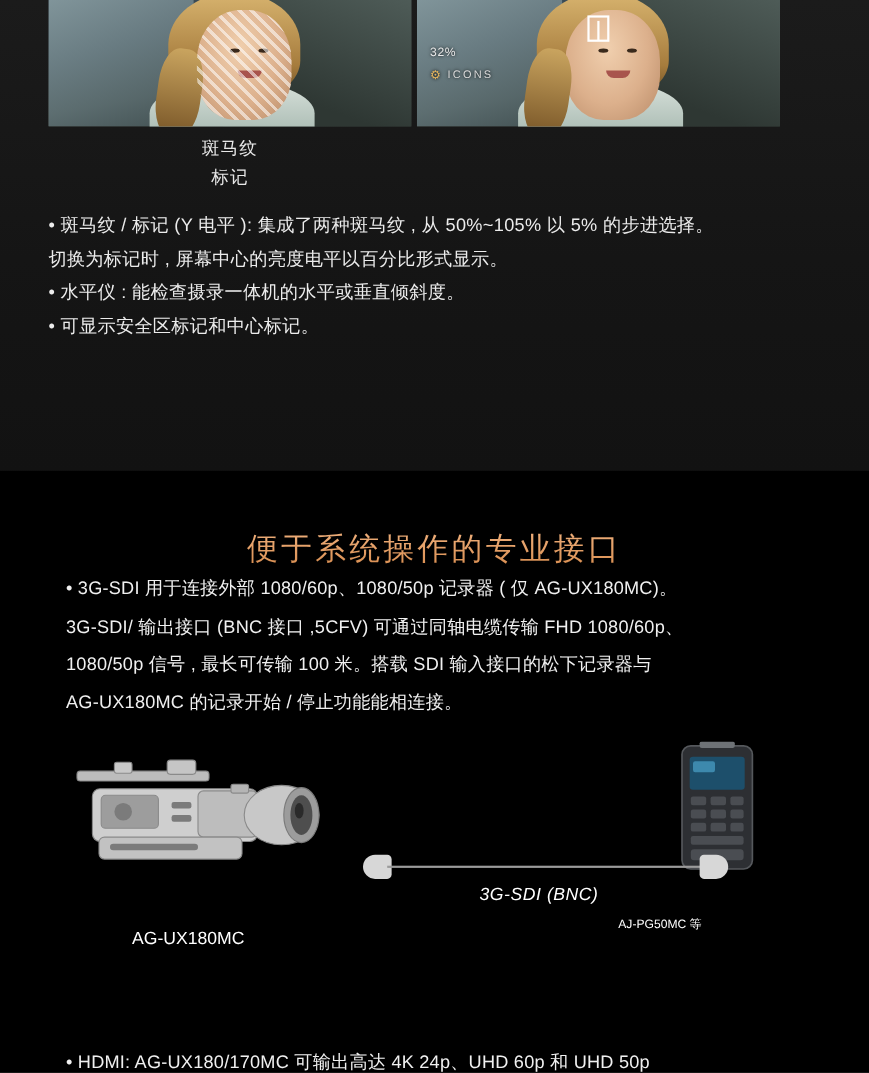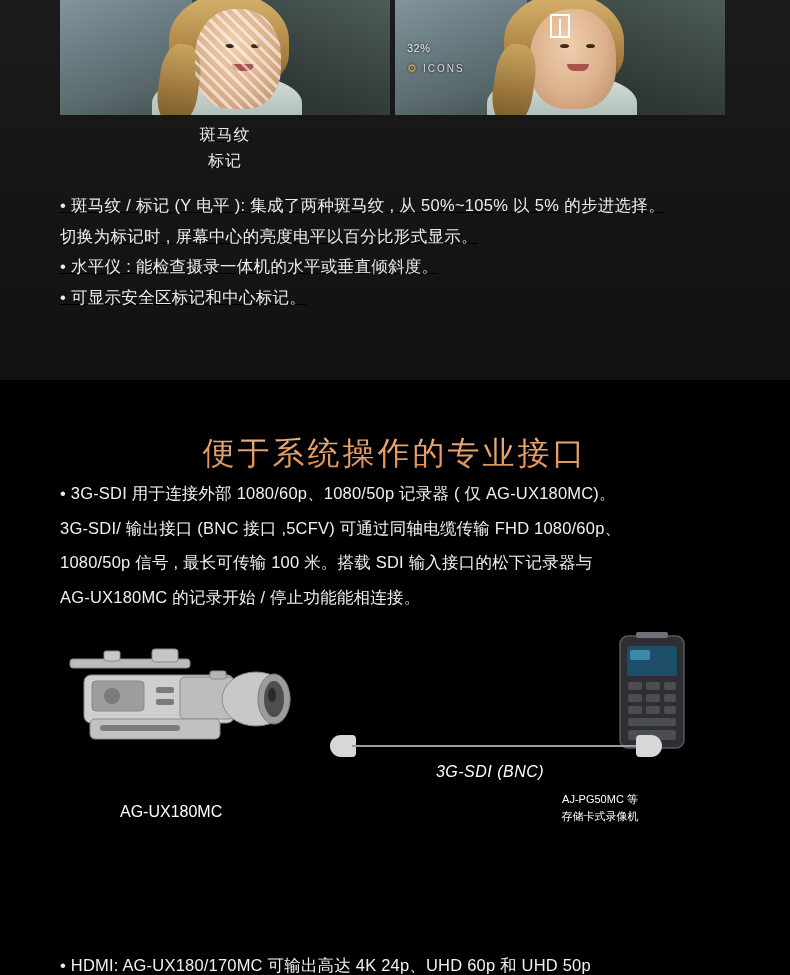--- a/index.html
+++ b/index.html
@@ -15,24 +15,23 @@
     width:790px;
     height:975px;
     background:#000;
     overflow:hidden;
   }
 
   
   .section-one {
     position:relative;
     width:790px;
-    height:380px;
+    height:428px;
     background:linear-gradient(180deg,#1b1b1b 0%,#151515 55%,#121212 100%);
-    padding:0 60px;
-    text-decoration:underline;
+    padding:0 44px;
   }
 
   .thumb-row {
     position:relative;
     display:flex;
     gap:5px;
     padding-top:0;
   }
   .thumb {
     position:relative;
@@ -190,21 +189,21 @@
   
   .section-two {
     position:relative;
     width:790px;
     padding:0 60px;
     background:#000;
   }
   .heading {
     margin-top:52px;
     text-align:center;
-    font-size:32px;
+    font-size:28px;
     letter-spacing:3px;
     color:#e5a268;
     background:linear-gradient(180deg,#f0b27f 0%,#d88c4e 100%);
     -webkit-background-clip:text;
     background-clip:text;
     color:transparent;
   }
   .para {
     color:#f0f0f0;
     font-size:16.5px;
@@ -409,20 +408,19 @@
       <div class="plug left"></div>
       <div class="cable-line"></div>
       <div class="plug right"></div>
 
       <div class="cable-label">3G-SDI (BNC)</div>
 
       <div class="dev-label-left">AG-UX180MC</div>
 
       <div class="dev-label-right">
         <div>AJ-PG50MC 等</div>
-        <div>存储卡式录像机</div>
       </div>
     </div>
   </div>
 
   <div class="bottom-line">• HDMI: AG-UX180/170MC 可输出高达 4K 24p、UHD 60p 和 UHD 50p</div>
 
 </div>
 
 </body></html>

